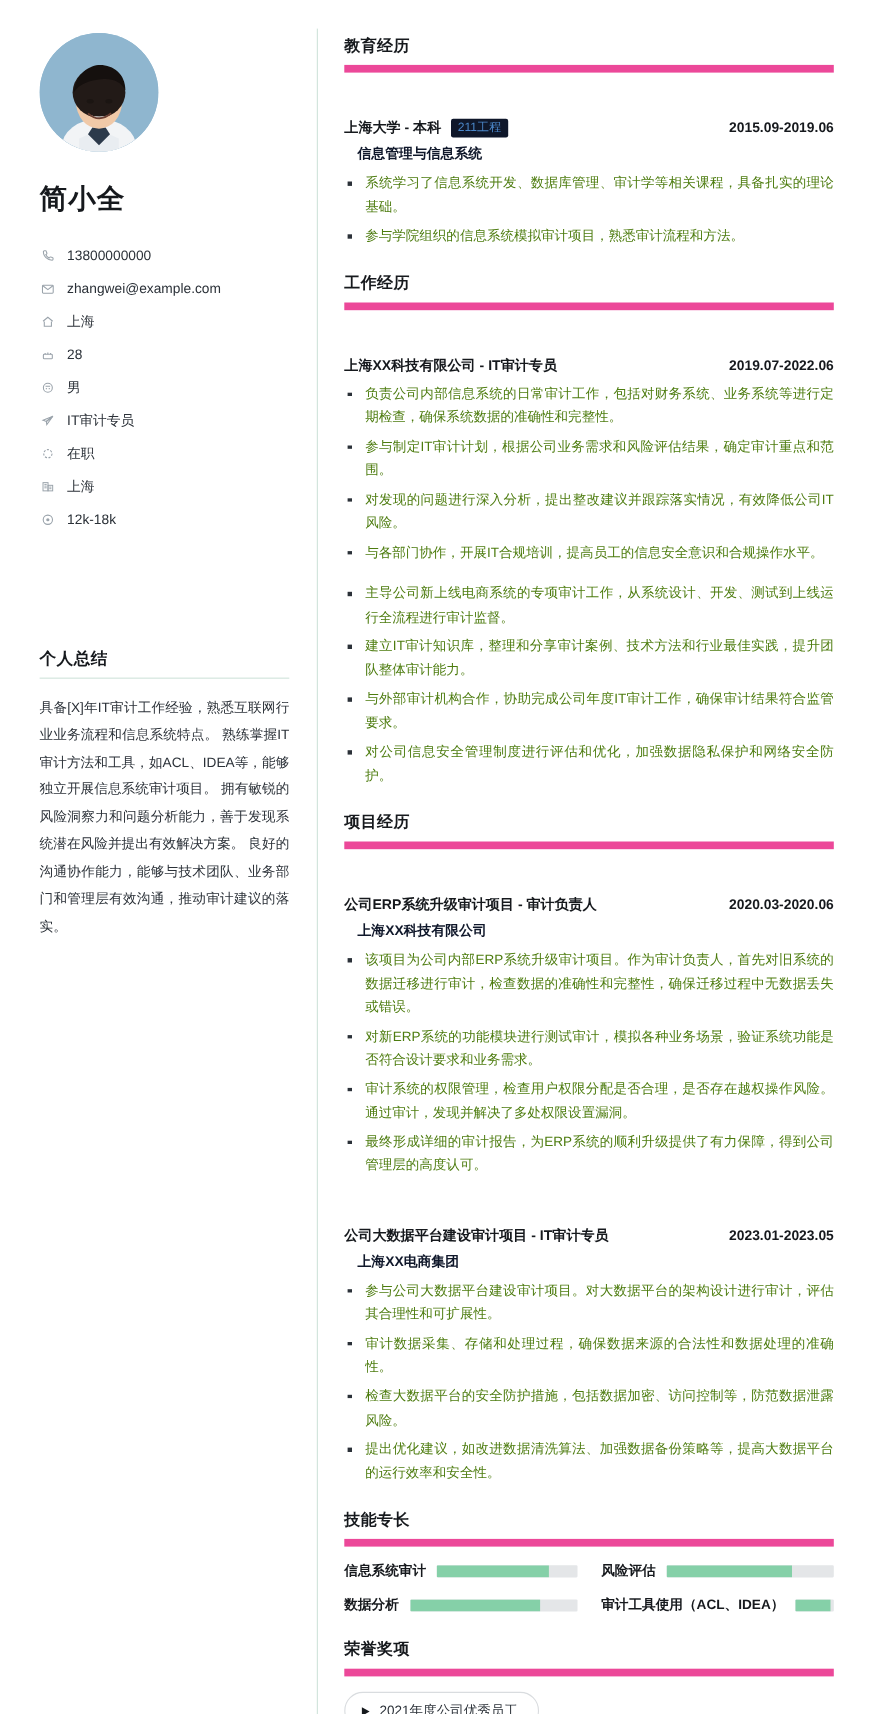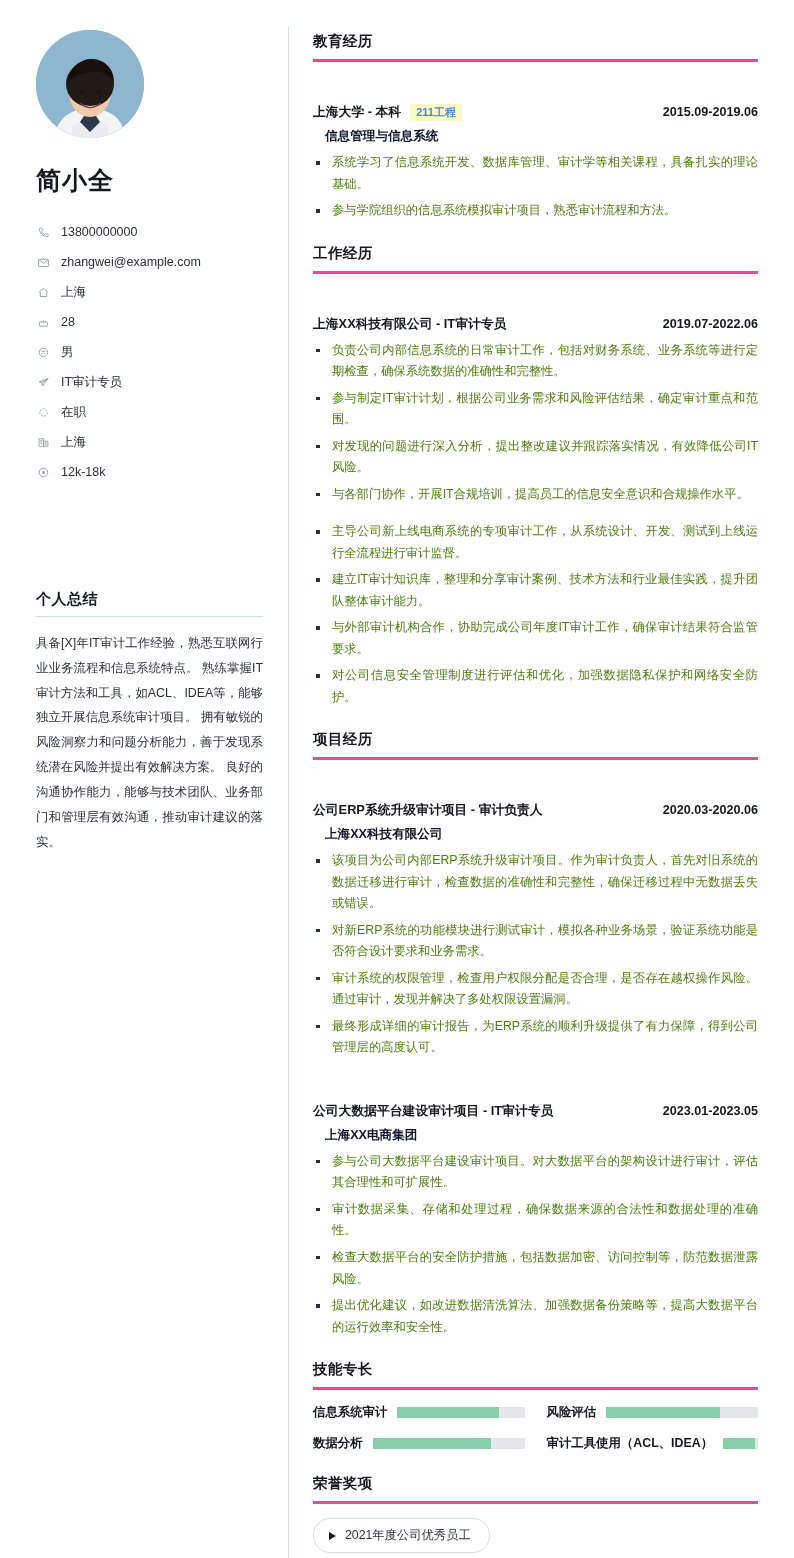--- a/index.html
+++ b/index.html
@@ -98,21 +98,21 @@
   .main {
     flex: 1;
     padding: 32px 36px 30px 24px;
   }
   .section { margin-bottom: 22px; }
   .sec-title {
     font-size: 14.5px;
     font-weight: bold;
     color: #16191d;
     padding-bottom: 8px;
-    border-bottom: 3px solid #ec4899;
+    border-bottom: 7px solid #ec4899;
     margin-bottom: 14px;
     letter-spacing: .4px;
   }
   .entry { margin-bottom: 16px; }
   .entry:last-child { margin-bottom: 0; }
   .entry-head {
     display: flex;
     align-items: baseline;
     justify-content: space-between;
     gap: 10px;
@@ -123,23 +123,23 @@
     font-weight: bold;
     color: #16191d;
     display: flex;
     align-items: center;
     gap: 9px;
     flex: 1 1 auto;
   }
   .tag {
     display: inline-block;
     font-size: 11px;
-    font-weight: bold;
+    font-weight: normal;
     color: #4a86c8;
-    background: #fef9c3;
+    background: #0f172a;
     border-radius: 2px;
     padding: 2px 6px;
     line-height: 1.1;
   }
   .entry-date {
     font-size: 12.6px;
     font-weight: bold;
     color: #16191d;
     white-space: nowrap;
     flex: 0 0 auto;

